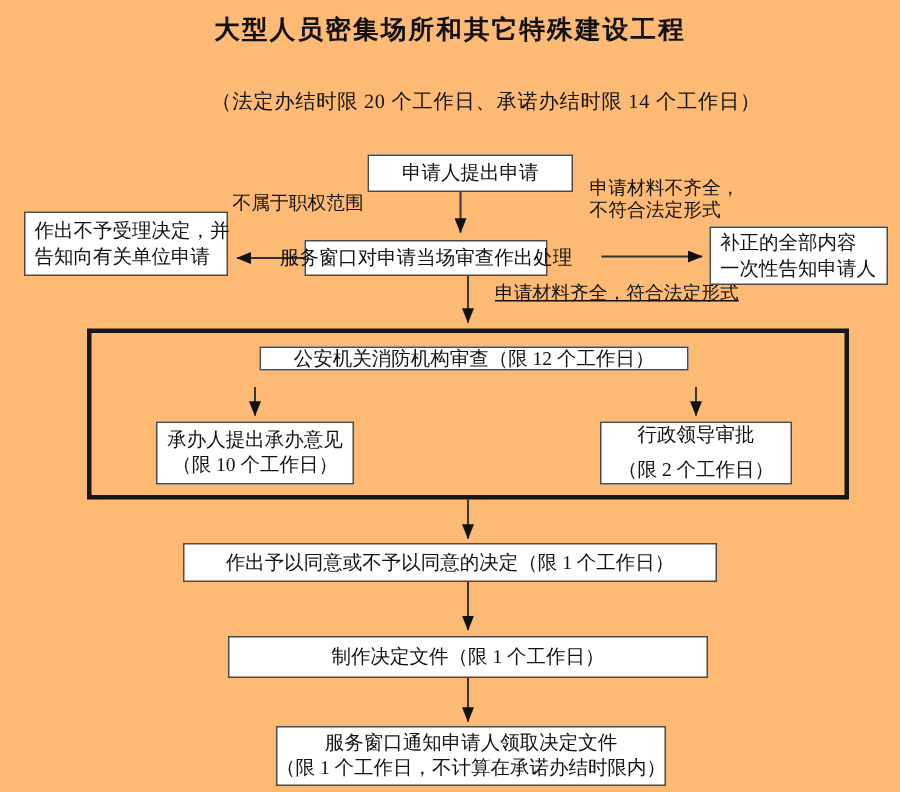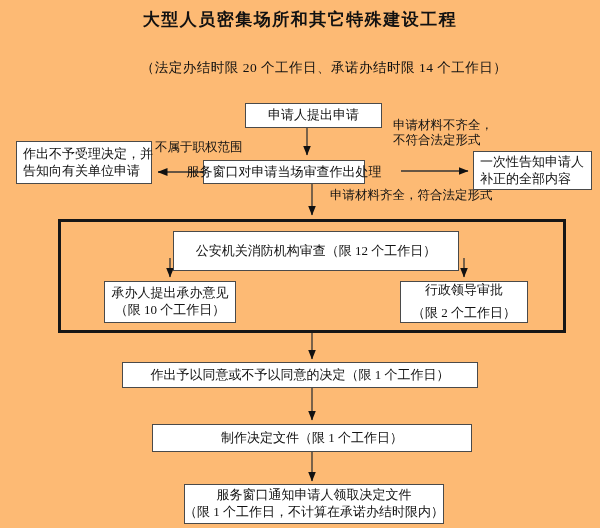--- a/index.html
+++ b/index.html
@@ -69,48 +69,48 @@
     <path class="edge" d="M170,258 L170,277" marker-end="url(#ah)"></path>
     <path class="edge" d="M464,258 L464,277" marker-end="url(#ah)"></path>
     <path class="edge" d="M312,333 L312,359" marker-end="url(#ah)"></path>
     <path class="edge" d="M312,388 L312,420" marker-end="url(#ah)"></path>
     <path class="edge" d="M312,452 L312,481" marker-end="url(#ah)"></path>
   </svg>
 
   <div class="title1">大型人员密集场所和其它特殊建设工程</div>
   <div class="subtitle">（法定办结时限 20 个工作日、承诺办结时限 14 个工作日）</div>
 
-  <div class="lbl" style="left:155px; top:128px;margin-top:12px;">不属于职权范围</div>
+  <div class="lbl" style="left:155px; top:128px;">不属于职权范围</div>
   <div class="lbl" style="left:393px; top:118px;">
     <div>申请材料不齐全，</div>
     <div>不符合法定形式</div>
   </div>
-  <div class="lbl" style="left:330px; top:188px;">申请材料齐全，符合法定形式</div>
+  <div class="lbl" style="left:330px; top:188px;text-decoration:underline;">申请材料齐全，符合法定形式</div>
 
   <div class="box" style="left:245px; top:103px; width:137px; height:25px;">
     <div>申请人提出申请</div>
   </div>
 
   <div class="box" style="left:203px; top:160px; width:162px; height:24px;">
     <div>服务窗口对申请当场审查作出处理</div>
   </div>
 
   <div class="box left-text" style="left:16px; top:141px; width:136px; height:43px;">
     <div>作出不予受理决定，并</div>
     <div>告知向有关单位申请</div>
   </div>
 
   <div class="box left-text" style="left:473px; top:151px; width:119px; height:39px;">
+    <div>补正的全部内容</div>
     <div>一次性告知申请人</div>
-    <div>补正的全部内容</div>
   </div>
 
   <div class="thickbox" style="left:58px; top:219px; width:508px; height:114px;"></div>
 
-  <div class="box" style="left:173px; top:231px; width:286px; height:40px;">
+  <div class="box" style="left:173px; top:231px; width:286px; height:16px;">
     <div>公安机关消防机构审查（限 12 个工作日）</div>
   </div>
 
   <div class="box" style="left:104px; top:281px; width:132px; height:42px;">
     <div>承办人提出承办意见</div>
     <div>（限 10 个工作日）</div>
   </div>
 
   <div class="box" style="left:400px; top:281px; width:128px; height:42px;justify-content:space-between;">
     <div>行政领导审批</div>

